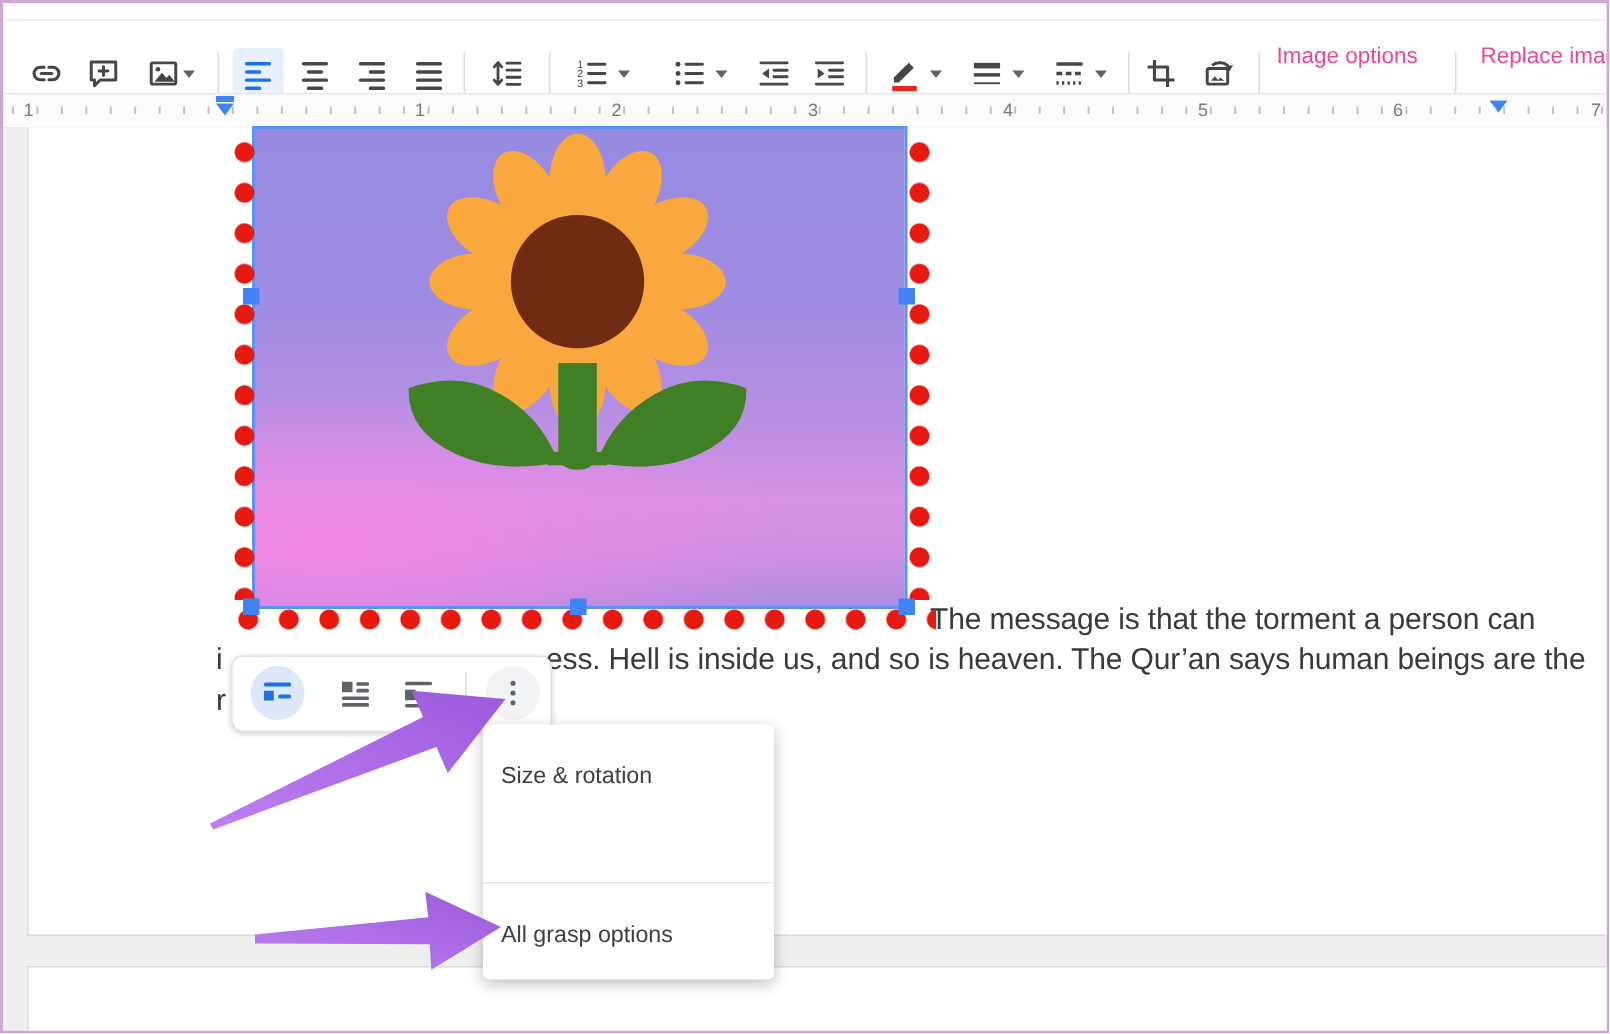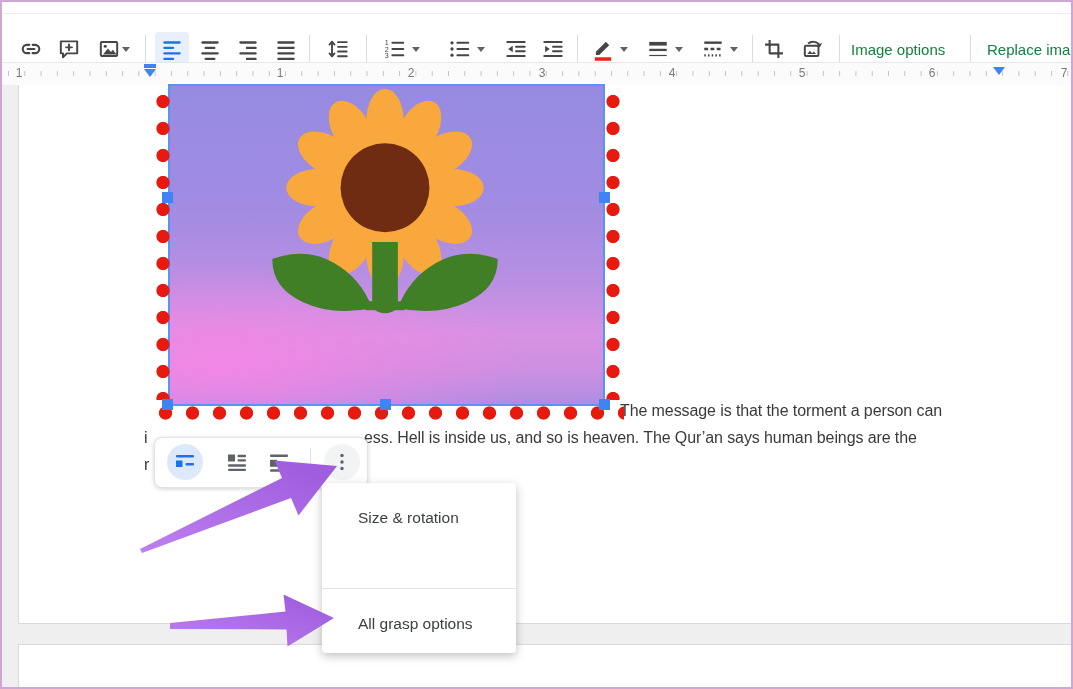--- a/index.html
+++ b/index.html
@@ -8,21 +8,21 @@
   
   .topstrip{position:absolute;left:0;top:0;width:100%;height:11px;background:#fff;border-bottom:1px solid #ececec;}
   .toolbar{position:absolute;left:0;top:12px;width:100%;height:47px;background:#fff;}
   .tb{position:absolute;width:24px;height:24px;top:23px;cursor:pointer;}
   .tb svg{display:block;}
   .tb-active{position:absolute;width:34px;height:34px;top:18px;background:#e8f0fe;border-radius:4px;
              display:flex;align-items:center;justify-content:center;cursor:pointer;}
   .caret{position:absolute;top:33px;width:0;height:0;border-left:4.5px solid transparent;
          border-right:4.5px solid transparent;border-top:5px solid #5f6368;cursor:pointer;}
   .tdiv{position:absolute;top:21px;width:1px;height:28px;background:#dadce0;}
-  .tbtxt{position:absolute;top:27px;font-size:15px;color:#15803d;white-space:nowrap;cursor:pointer;}
+  .tbtxt{position:absolute;top:15px;font-size:15px;color:#ec4899;white-space:nowrap;cursor:pointer;}
   
   .ruler{position:absolute;left:0;top:60px;width:100%;height:22px;background:#fbfbfb;
          border-top:1px solid #e7e7e7;border-bottom:1px solid #cdcdcd;}
   .ticks{position:absolute;left:6px;top:8px;width:100%;height:5px;
          background-image:linear-gradient(to right,#c2c2c2 1px,transparent 1px);background-size:16.31px 5px;}
   .rnum{position:absolute;top:3px;font-size:12px;color:#7a7a7a;transform:translateX(-50%);}
   .imarker{position:absolute;width:0;height:0;border-left:6px solid transparent;border-right:6px solid transparent;
            border-top:8px solid #4083f2;cursor:pointer;}
   .ibar{position:absolute;width:12px;height:4px;background:#4083f2;cursor:pointer;}
   
@@ -37,31 +37,31 @@
             radial-gradient(130% 60% at 12% 88%, rgba(244,134,230,.95) 0%, rgba(244,134,230,0) 55%),
             linear-gradient(180deg,#968be1 0%,#a18ce2 38%,#b98fe3 62%,#d892e3 78%,#cf90e1 88%,#af8de2 100%);}
   .flower svg{display:block;width:100%;height:100%;}
   .dotsL,.dotsR{position:absolute;width:14px;height:312px;top:86px;z-index:3;
        background:radial-gradient(circle at 7px 13.5px,#e81a10 6.2px,rgba(232,26,16,0) 7px) 0 0/14px 27px repeat-y;}
   .dotsL{left:154px;} .dotsR{left:604px;}
   .dotsB{position:absolute;left:150px;top:404px;width:472px;height:14px;z-index:3;
        background:radial-gradient(circle at 13.5px 7px,#e81a10 6.2px,rgba(232,26,16,0) 7px) 0 0/27px 14px repeat-x;}
   .handle{position:absolute;width:11px;height:11px;background:#4083f2;z-index:4;cursor:pointer;}
   
-  .dtext{position:absolute;font-size:16px;color:#3a3a3a;white-space:nowrap;z-index:1;letter-spacing:-0.1px;}
+  .dtext{position:absolute;font-size:20px;color:#3a3a3a;white-space:nowrap;z-index:1;letter-spacing:-0.1px;}
   
   .imgbar{position:absolute;left:152px;top:435px;width:212px;height:49px;background:#fff;border:1px solid #e3e3e3;
           border-radius:8px;box-shadow:0 1px 4px rgba(0,0,0,.18);z-index:5;}
   .circbtn{position:absolute;top:6px;width:36px;height:36px;border-radius:50%;display:flex;align-items:center;
            justify-content:center;cursor:pointer;}
   .ibdiv{position:absolute;left:155px;top:10px;width:1px;height:29px;background:#e0e0e0;}
   
   .menu{position:absolute;left:320px;top:481px;width:194px;height:170px;background:#fff;border-radius:4px;
         box-shadow:0 3px 10px rgba(0,0,0,.25);z-index:6;}
-  .mitem{position:absolute;left:0;width:100%;height:34px;display:flex;align-items:center;padding-left:36px;
+  .mitem{position:absolute;left:0;width:100%;height:34px;display:flex;align-items:center;padding-left:12px;
          box-sizing:border-box;font-size:15.5px;color:#3c4043;cursor:pointer;}
   .mdiv{position:absolute;left:0;top:105px;width:100%;height:1px;background:#e3e3e3;}
   
   .arrows{position:absolute;left:0;top:0;width:1069px;height:685px;z-index:9;pointer-events:none;}
 </style>
 </head>
 <body>
 
 <div class="screen">
 

